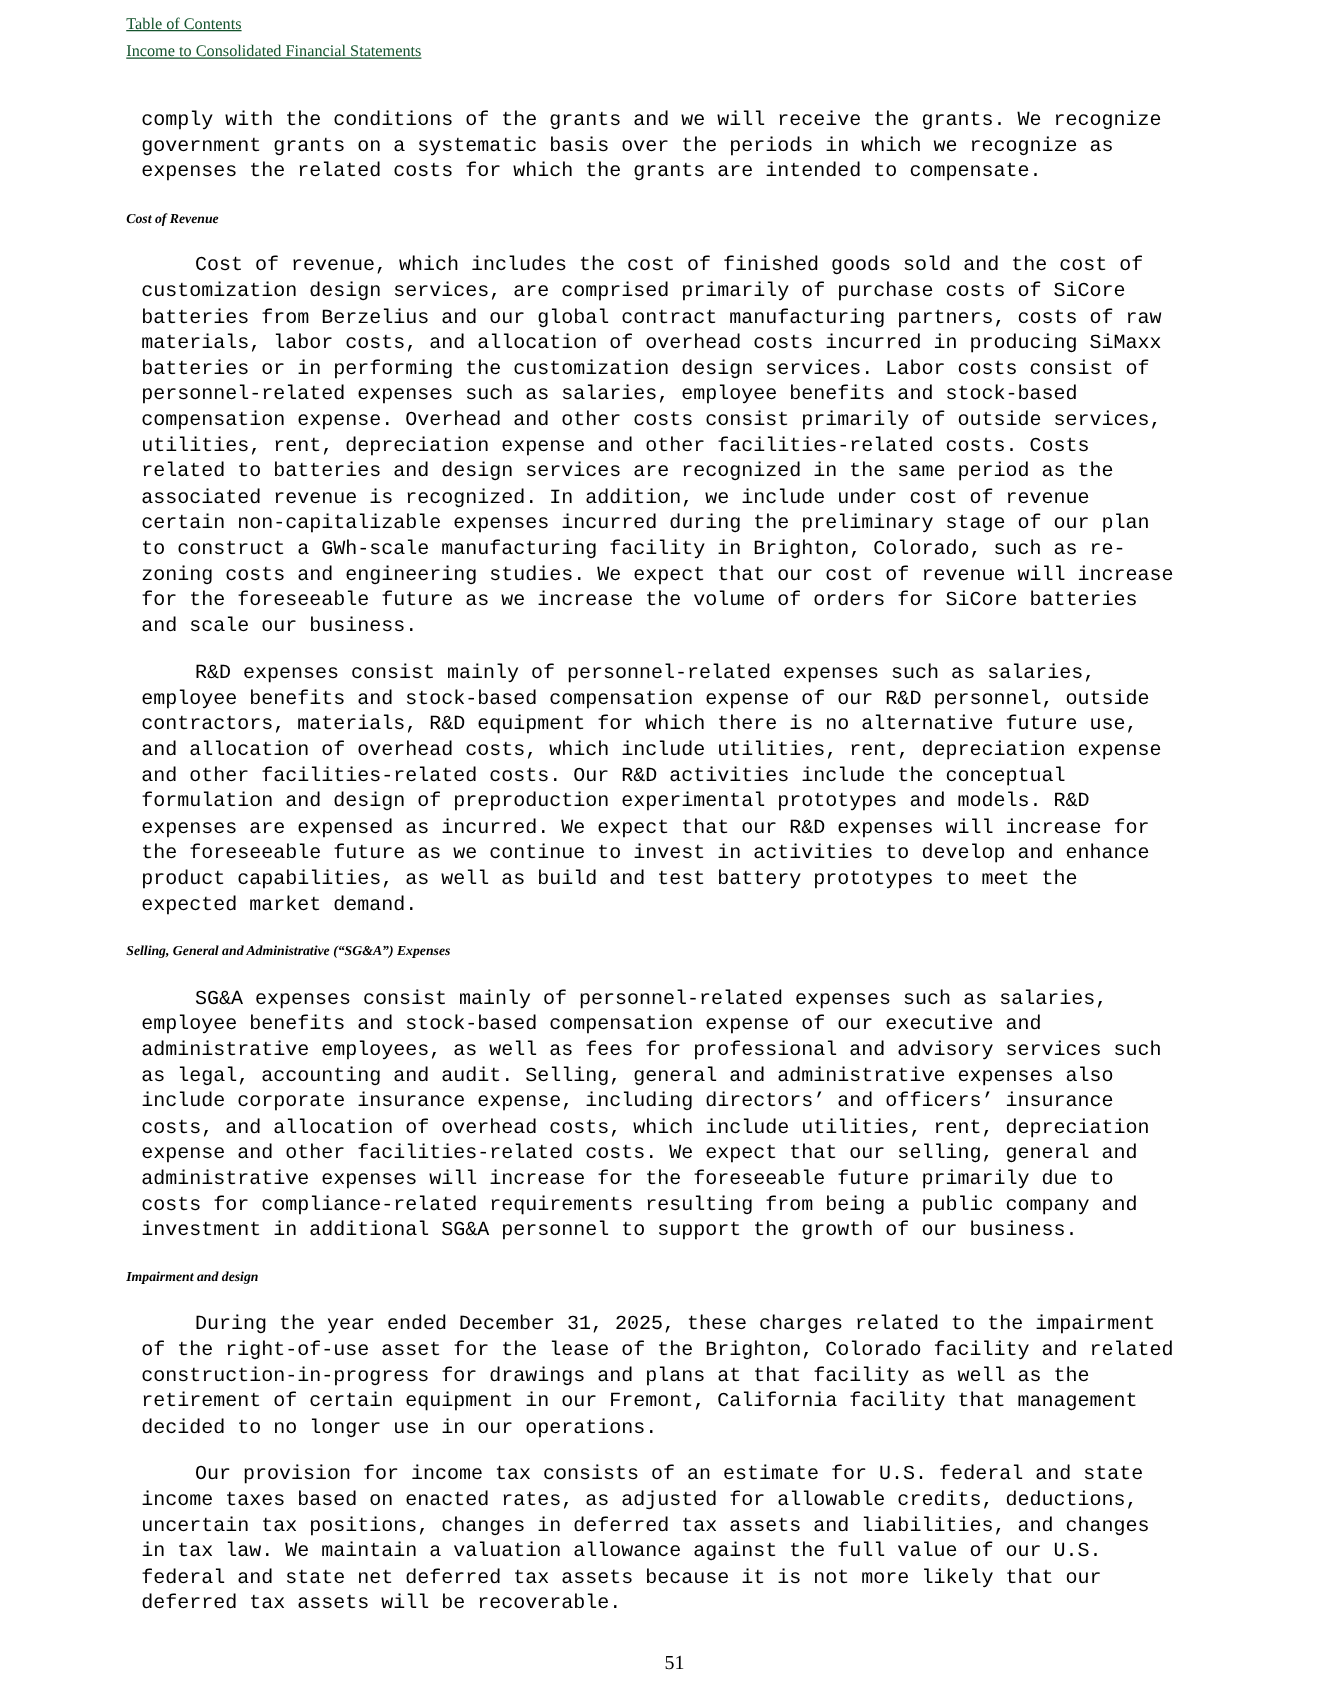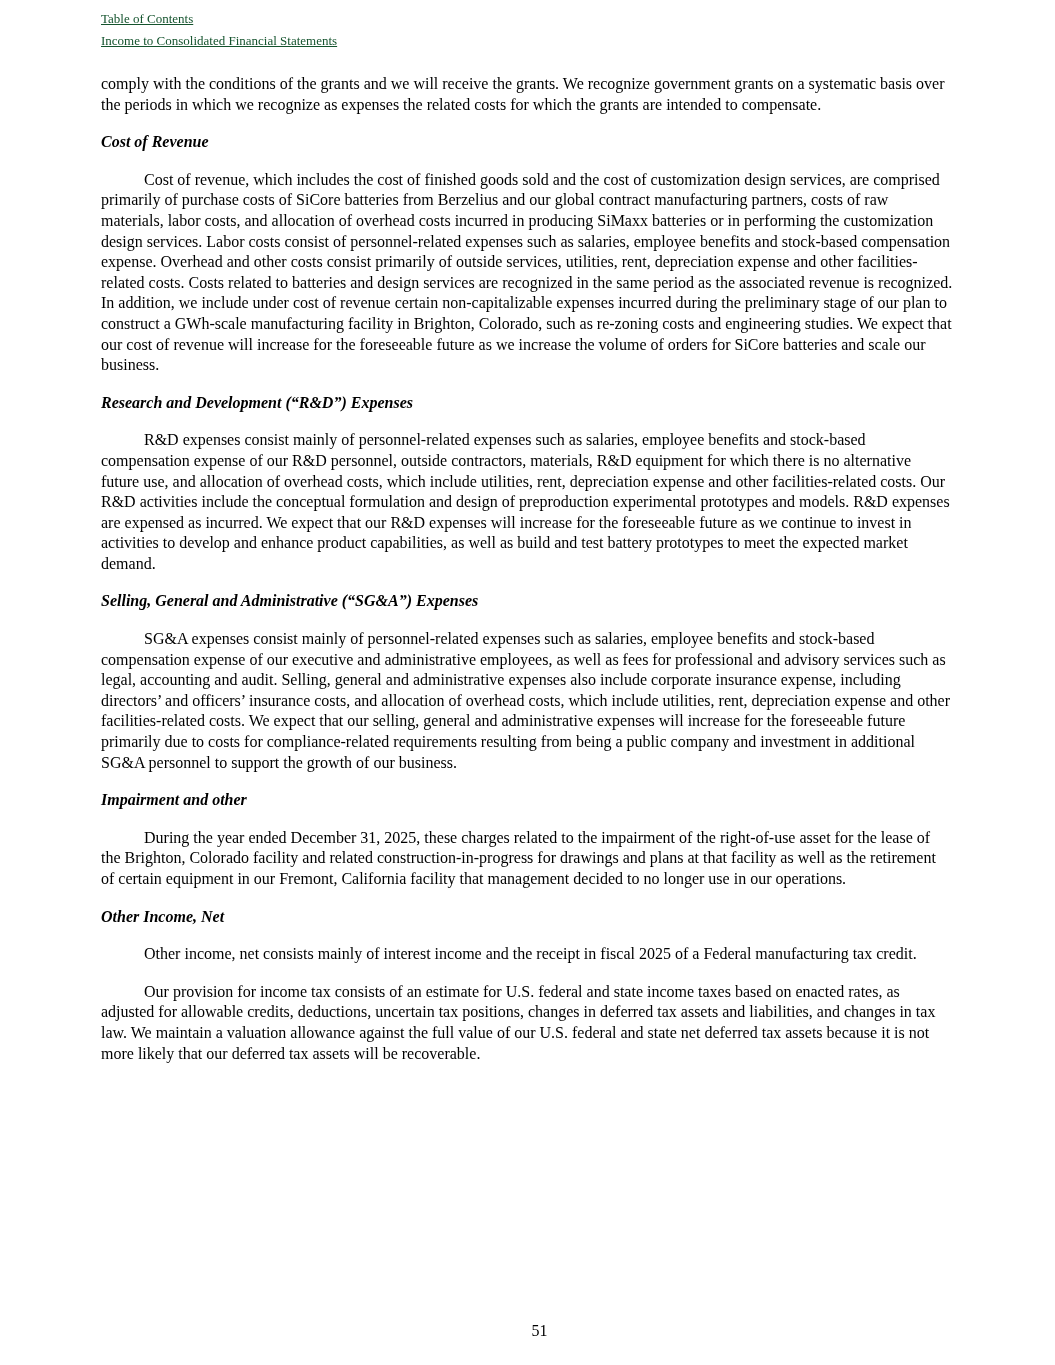--- a/index.html
+++ b/index.html
@@ -29,31 +29,32 @@
     }
     .content {
       position: absolute;
       left: 101px;
       top: 74px;
       width: 852px;
       font-size: 16px;
       line-height: 20.6px;
     }
     .content p {
-      margin: 0;
+      margin: 12px;
+      font-family: Liberation Mono, monospace;
     }
     .content p.body {
       text-indent: 43px;
       margin-bottom: 17px;
     }
     .content p.cont {
       margin-bottom: 17px;
     }
     .content h3 {
-      font-size: 16px;
+      font-size: 11px;
       font-weight: bold;
       font-style: italic;
       margin: 0 0 17px 0;
       line-height: 20.6px;
     }
     .page-number {
       position: absolute;
       left: 12px;
       width: 1055px;
       top: 1322px;
@@ -71,37 +72,32 @@
 
 <div class="content">
   <p class="cont">comply with the conditions of the grants and we will receive the grants. We recognize government grants on a systematic basis over the periods in which we recognize as expenses the related costs for which the grants are intended to compensate.</p>
 
   <section>
     <h3>Cost of Revenue</h3>
     <p class="body">Cost of revenue, which includes the cost of finished goods sold and the cost of customization design services, are comprised primarily of purchase costs of SiCore batteries from Berzelius and our global contract manufacturing partners, costs of raw materials, labor costs, and allocation of overhead costs incurred in producing SiMaxx batteries or in performing the customization design services. Labor costs consist of personnel-related expenses such as salaries, employee benefits and stock-based compensation expense. Overhead and other costs consist primarily of outside services, utilities, rent, depreciation expense and other facilities-related costs. Costs related to batteries and design services are recognized in the same period as the associated revenue is recognized. In addition, we include under cost of revenue certain non-capitalizable expenses incurred during the preliminary stage of our plan to construct a GWh-scale manufacturing facility in Brighton, Colorado, such as re-zoning costs and engineering studies. We expect that our cost of revenue will increase for the foreseeable future as we increase the volume of orders for SiCore batteries and scale our business.</p>
   </section>
 
   <section>
-    <h3>Research and Development (“R&amp;D”) Expenses</h3>
     <p class="body">R&amp;D expenses consist mainly of personnel-related expenses such as salaries, employee benefits and stock-based compensation expense of our R&amp;D personnel, outside contractors, materials, R&amp;D equipment for which there is no alternative future use, and allocation of overhead costs, which include utilities, rent, depreciation expense and other facilities-related costs. Our R&amp;D activities include the conceptual formulation and design of preproduction experimental prototypes and models. R&amp;D expenses are expensed as incurred. We expect that our R&amp;D expenses will increase for the foreseeable future as we continue to invest in activities to develop and enhance product capabilities, as well as build and test battery prototypes to meet the expected market demand.</p>
   </section>
 
   <section>
     <h3>Selling, General and Administrative (“SG&amp;A”) Expenses</h3>
     <p class="body">SG&amp;A expenses consist mainly of personnel-related expenses such as salaries, employee benefits and stock-based compensation expense of our executive and administrative employees, as well as fees for professional and advisory services such as legal, accounting and audit. Selling, general and administrative expenses also include corporate insurance expense, including directors’ and officers’ insurance costs, and allocation of overhead costs, which include utilities, rent, depreciation expense and other facilities-related costs. We expect that our selling, general and administrative expenses will increase for the foreseeable future primarily due to costs for compliance-related requirements resulting from being a public company and investment in additional SG&amp;A personnel to support the growth of our business.</p>
   </section>
 
   <section>
-    <h3>Impairment and other</h3>
+    <h3>Impairment and design</h3>
     <p class="body">During the year ended December 31, 2025, these charges related to the impairment of the right-of-use asset for the lease of the Brighton, Colorado facility and related construction-in-progress for drawings and plans at that facility as well as the retirement of certain equipment in our Fremont, California facility that management decided to no longer use in our operations.</p>
   </section>
 
-  <section>
-    <h3>Other Income, Net</h3>
-    <p class="body">Other income, net consists mainly of interest income and the receipt in fiscal 2025 of a Federal manufacturing tax credit.</p>
-  </section>
 
   <section>
     <p class="body">Our provision for income tax consists of an estimate for U.S. federal and state income taxes based on enacted rates, as adjusted for allowable credits, deductions, uncertain tax positions, changes in deferred tax assets and liabilities, and changes in tax law. We maintain a valuation allowance against the full value of our U.S. federal and state net deferred tax assets because it is not more likely that our deferred tax assets will be recoverable.</p>
   </section>
 </div>
 
 <div class="page-number">51</div>
 
 </body></html>

